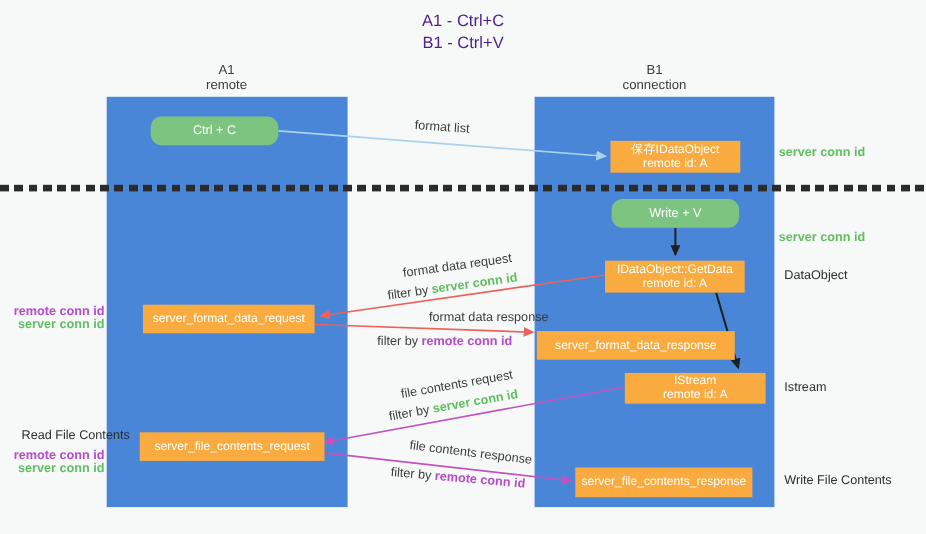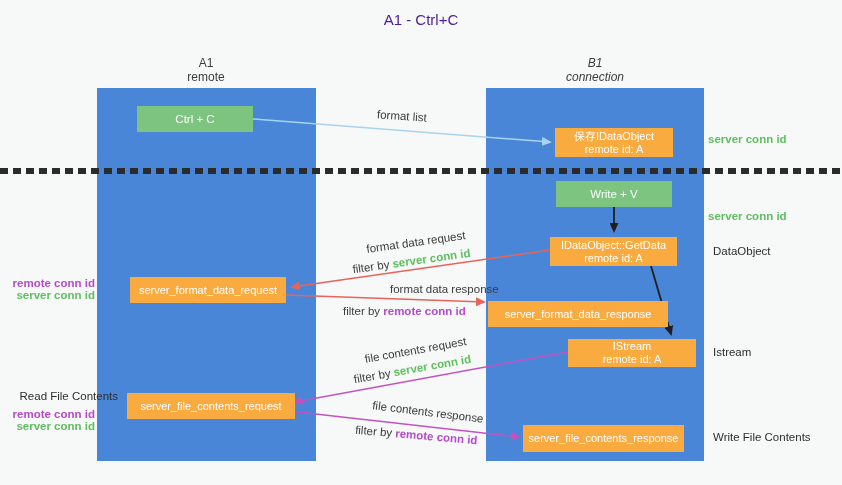--- a/index.html
+++ b/index.html
@@ -9,47 +9,48 @@
   }
   *{margin:0;padding:0;box-sizing:border-box;}
   body{font-family:"Liberation Sans","DejaVu Sans",sans-serif;background:#fff;}
   .canvas{position:relative;width:842px;height:485px;background:var(--bg);overflow:hidden;}
   .title{position:absolute;left:0;top:10px;width:842px;text-align:center;
          font-size:15px;line-height:20px;color:#4c1d95;}
   .col-header{position:absolute;width:160px;text-align:center;font-size:12px;line-height:14px;color:#3c3c3c;}
   .column{position:absolute;top:88px;height:373px;background:var(--column-blue);}
   .node{position:absolute;display:flex;flex-direction:column;align-items:center;justify-content:center;
         color:#fff;font-size:11.5px;line-height:13px;text-align:center;}
-  .green{background:var(--box-green);}
+  .green{background:var(--box-green);border-radius:10px;}
   .orange{background:var(--box-orange);}
   .dotted-line{position:absolute;left:0;top:168px;width:842px;height:6px;
       background-image:repeating-linear-gradient(90deg,#2b2b2b 0 8px,transparent 8px 13px);}
   .alabel{position:absolute;font-size:11.5px;color:#3c3c3c;white-space:nowrap;}
   .green-t{color:var(--green-text);font-weight:bold;}
   .purple-t{color:var(--purple-text);font-weight:bold;}
   .side{position:absolute;font-size:11.5px;color:#2e2e2e;white-space:nowrap;}
   .side.bold-green{color:var(--green-text);font-weight:bold;}
   .side.bold-purple{color:var(--purple-text);font-weight:bold;}
   .right-align{text-align:right;}
   svg.arrows{position:absolute;left:0;top:0;pointer-events:none;}
 </style>
 </head>
 <body>
 
 <div class="canvas">
 
   <div class="title">
     <div>A1 - Ctrl+C</div>
+    <div>B1 - Ctrl+V</div>
   </div>
 
   <div class="col-header" style="left:126px;top:56px;">
     <div>A1</div>
     <div>remote</div>
   </div>
-  <div class="col-header" style="left:515px;top:56px;font-style:italic;">
+  <div class="col-header" style="left:515px;top:56px;">
     <div>B1</div>
     <div>connection</div>
   </div>
 
   <div class="column" style="left:97px;width:219px;"></div>
   <div class="column" style="left:486px;width:218px;"></div>
 
   <div class="dotted-line"></div>
 
   <svg class="arrows" width="842" height="485" viewBox="0 0 842 485">

